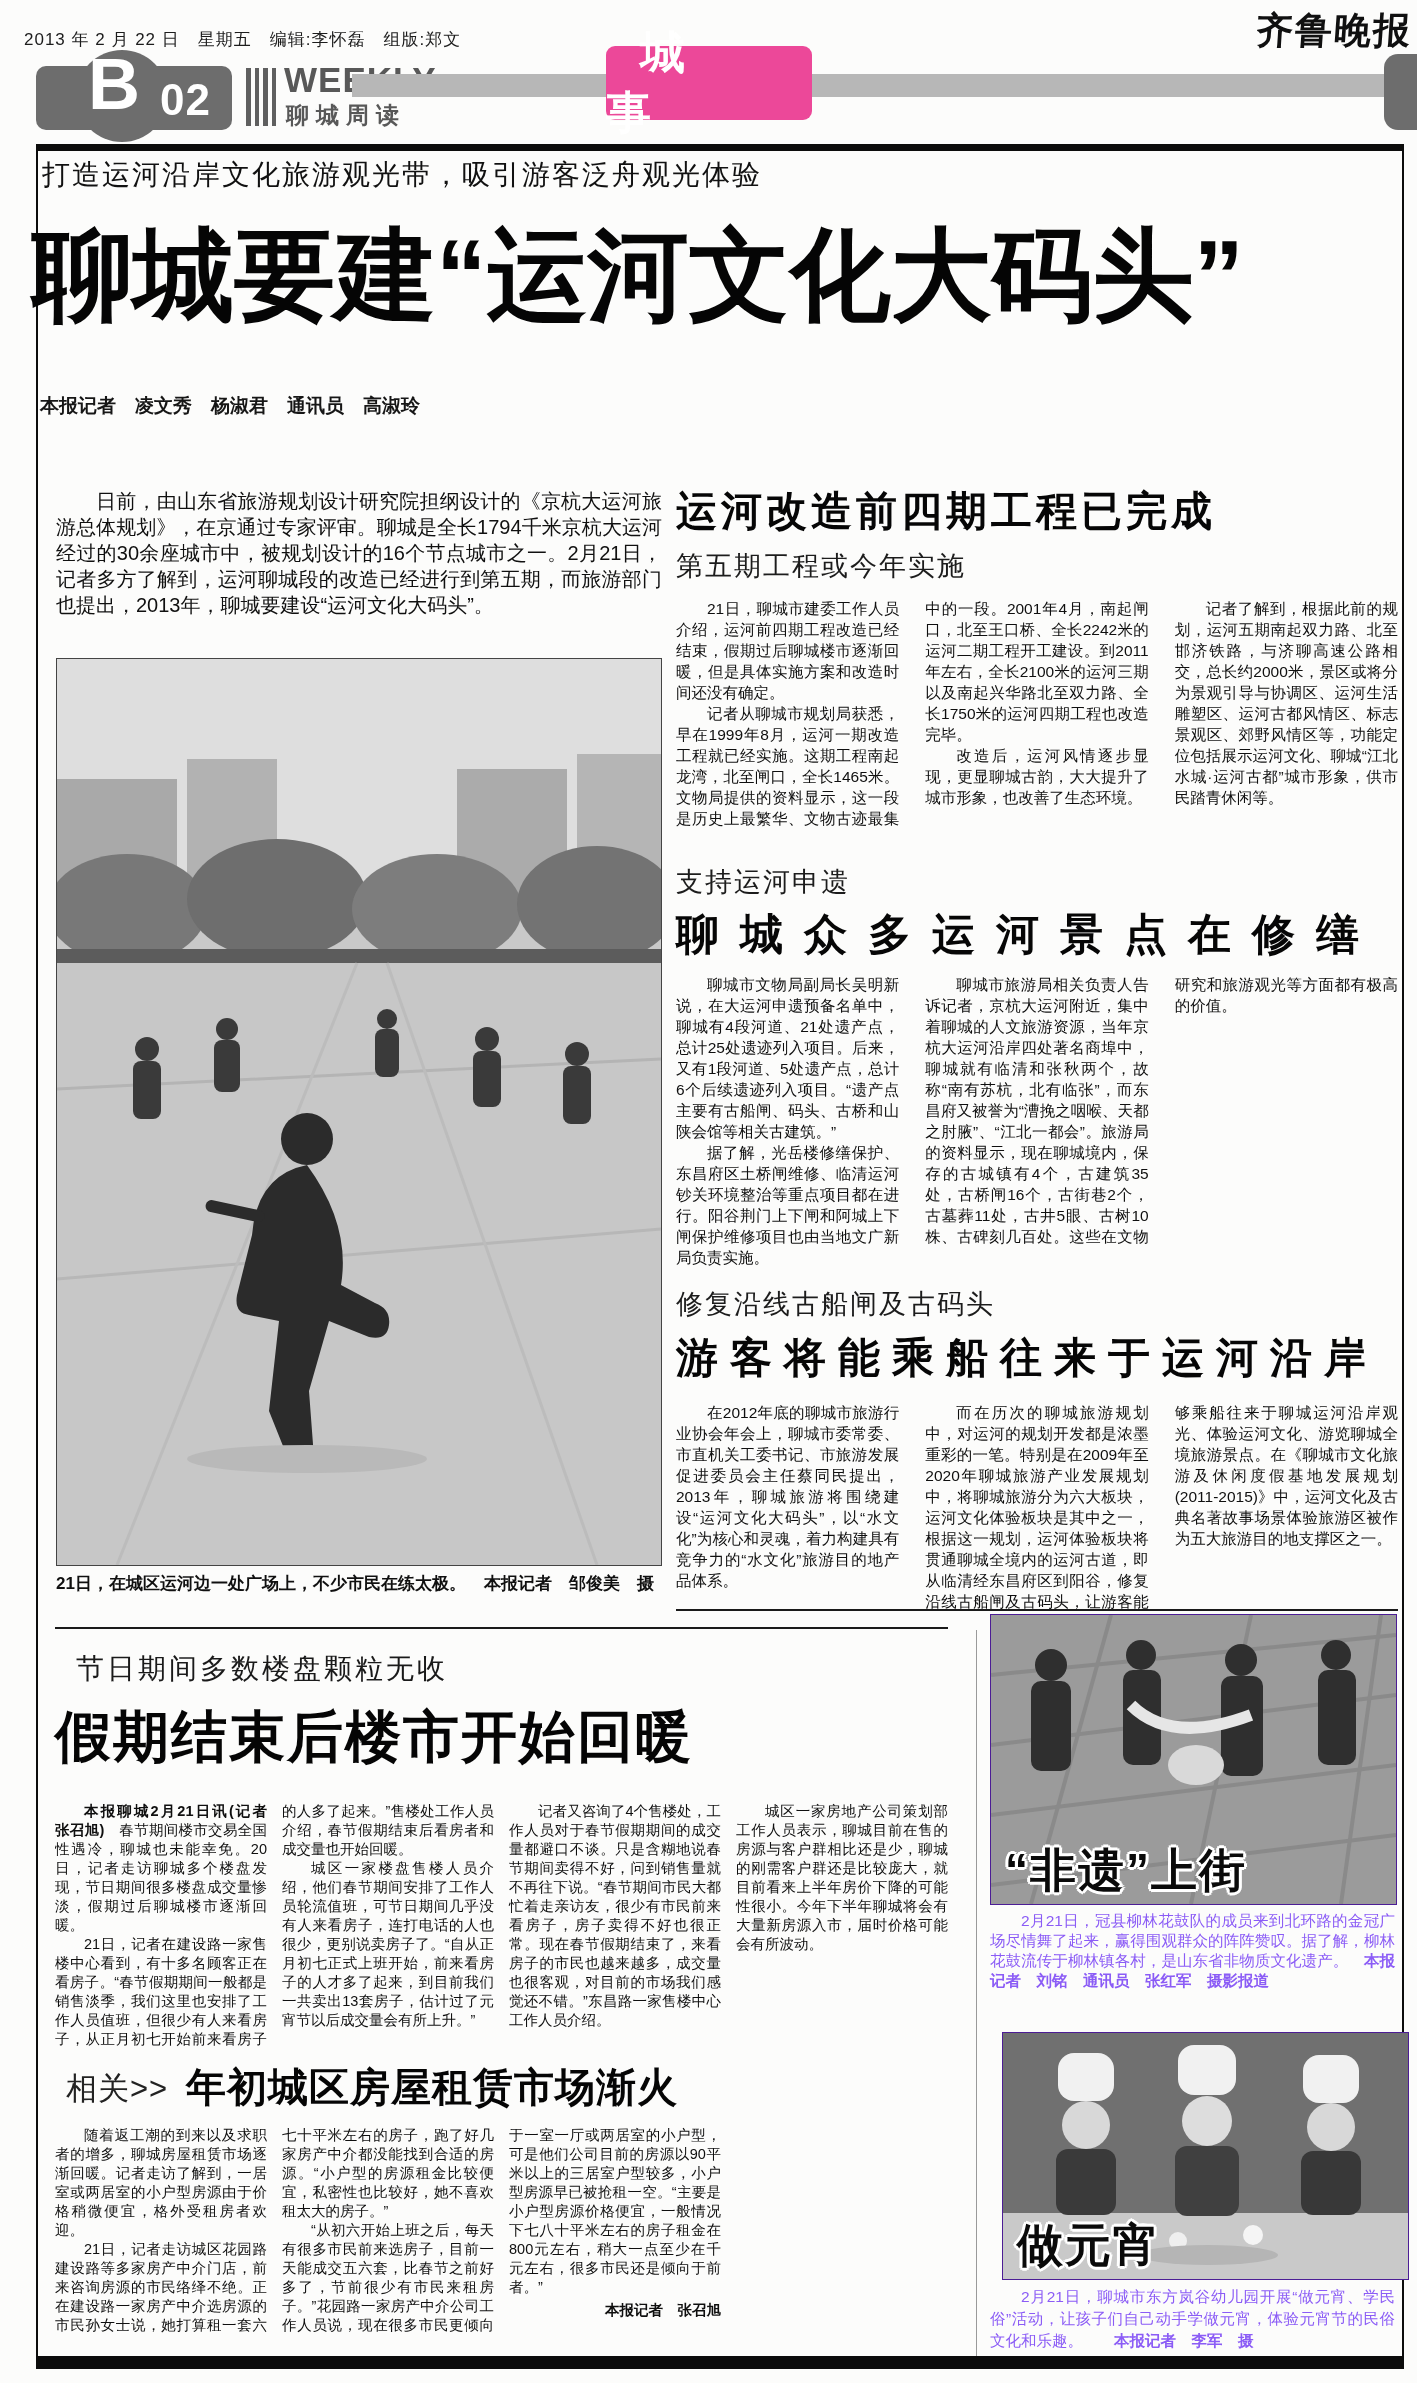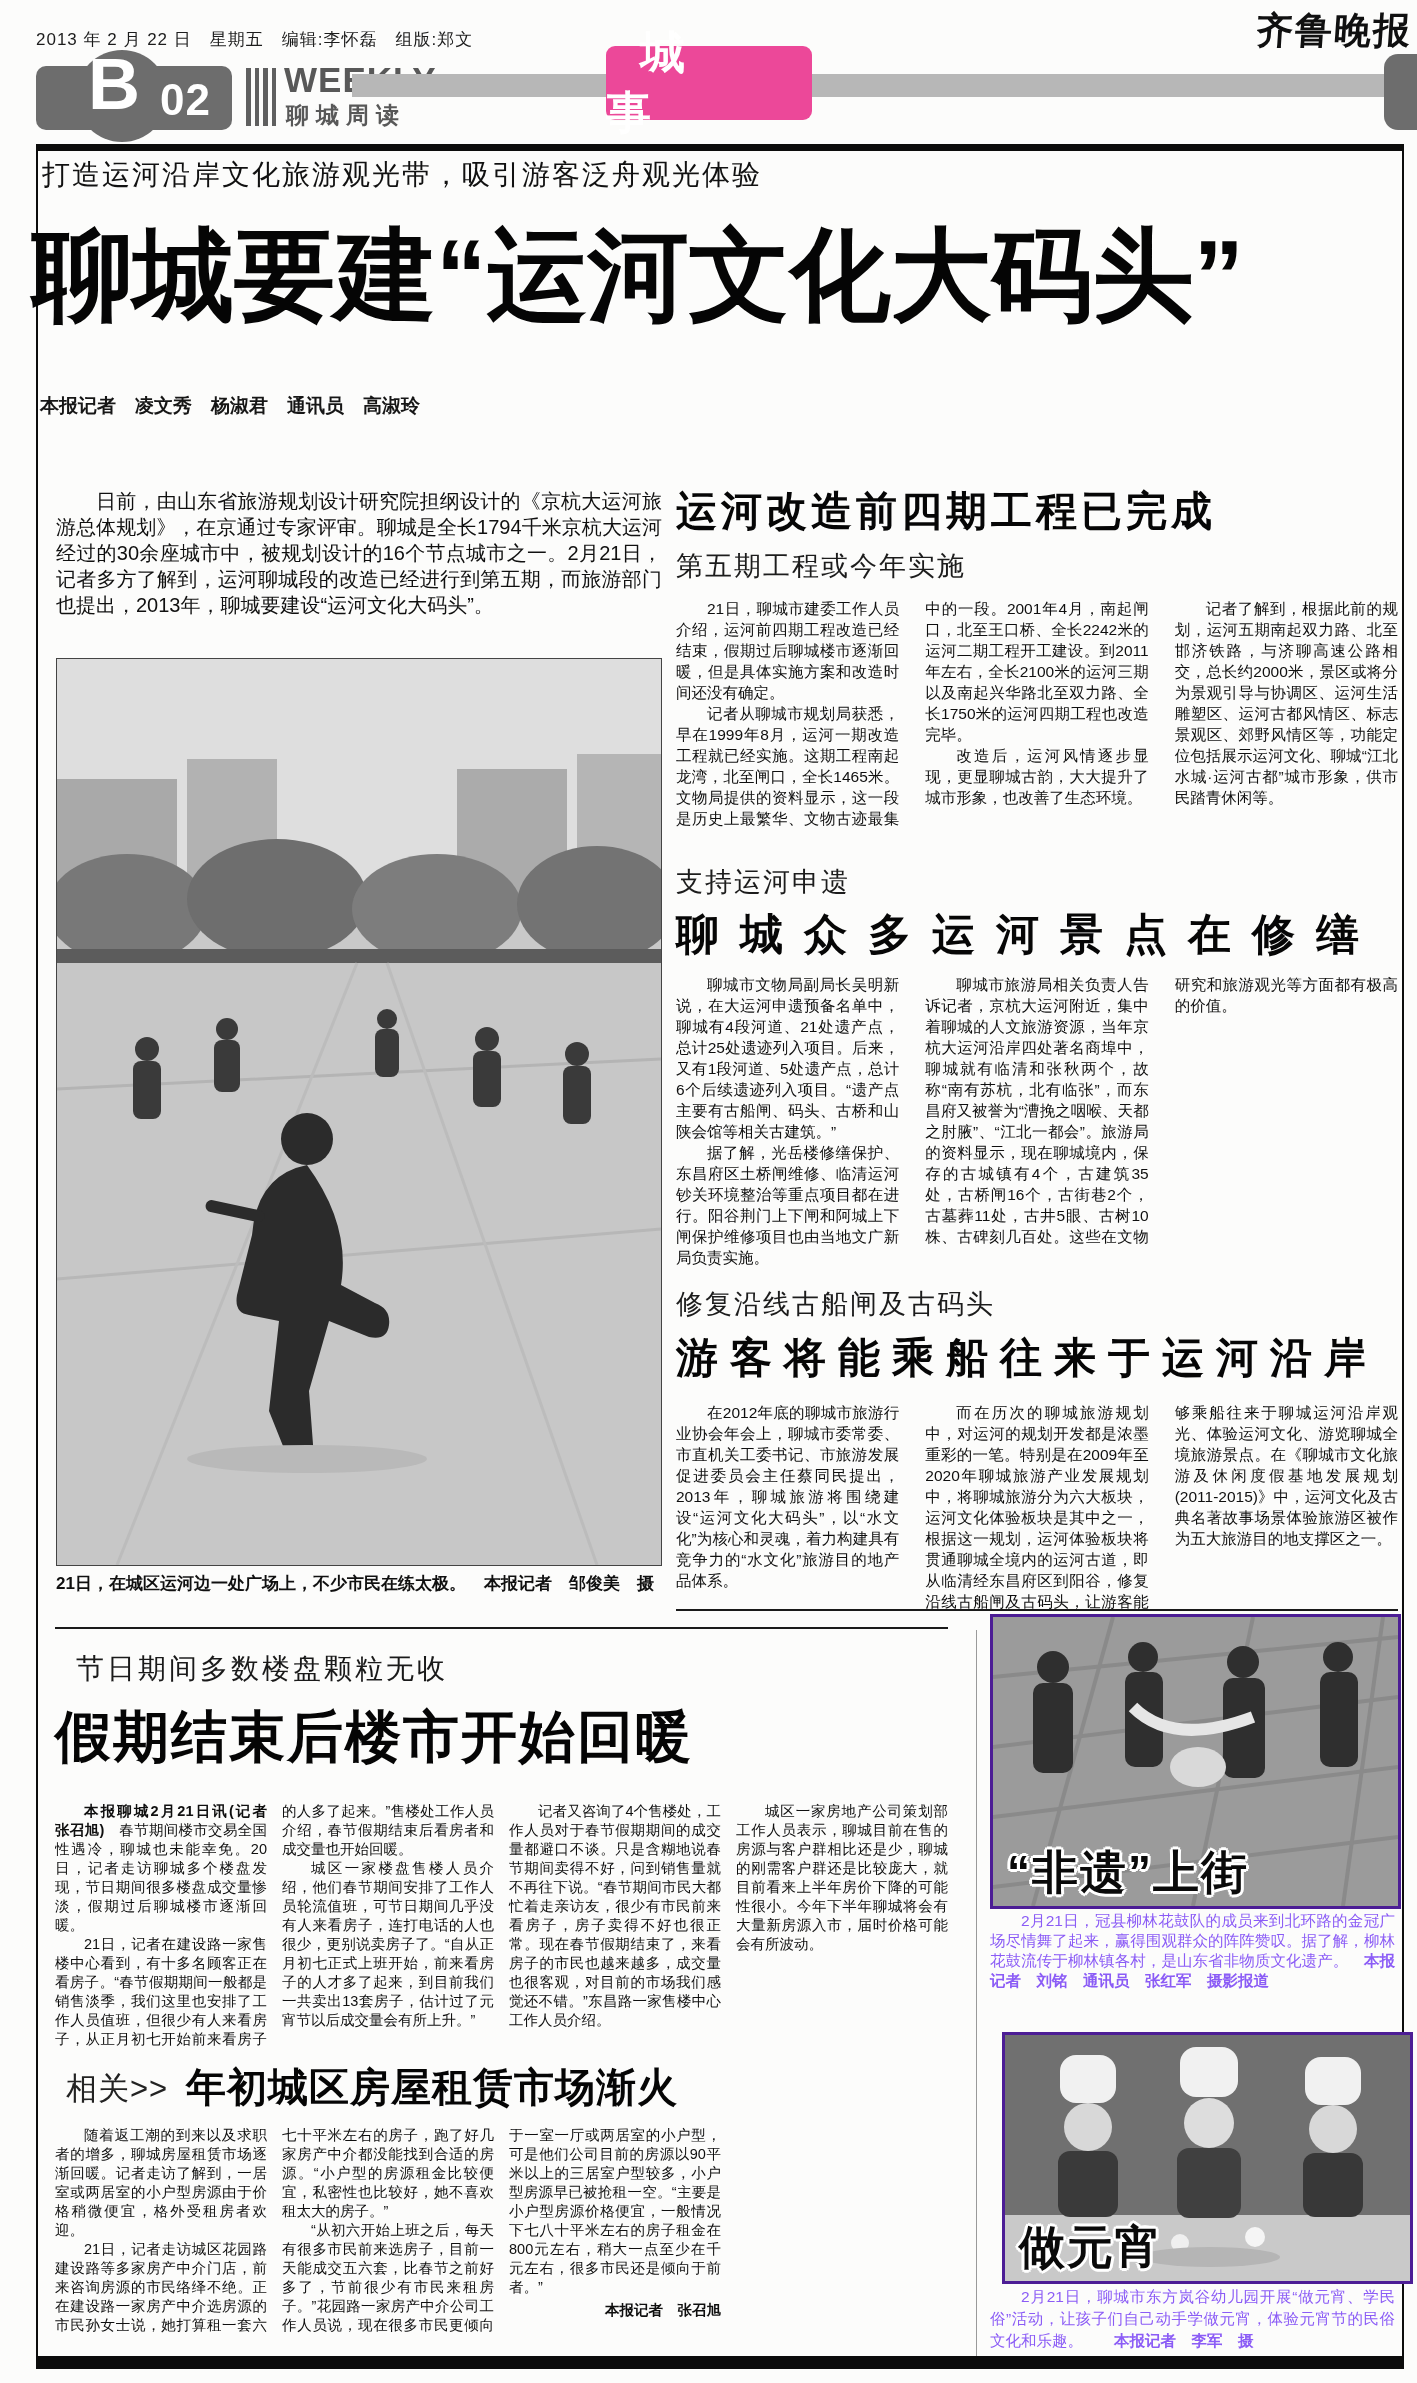--- a/index.html
+++ b/index.html
@@ -4,21 +4,21 @@
 <style>
   html,body{margin:0;padding:0;}
   body{
     width:1417px;height:2383px;position:relative;
     background:#fcfcfb;color:#141414;
     font-family:"Liberation Sans","DejaVu Sans",sans-serif;
     overflow:hidden;
   }
   .abs{position:absolute;}
   
-  .dateline{left:36px;top:28px;font-size:17px;letter-spacing:1px;color:#1c1c1c;}
+  .dateline{left:24px;top:28px;font-size:17px;letter-spacing:1px;color:#1c1c1c;}
   .paper-logo{left:1256px;top:6px;font-family:"DejaVu Serif","Liberation Serif",serif;
     font-weight:bold;font-size:37px;letter-spacing:2px;transform:skewX(-4deg);color:#101010;}
   .b-block{left:36px;top:66px;width:196px;height:64px;background:#6d6d6d;border-radius:10px;}
   .b-bump{left:76px;top:50px;width:92px;height:92px;background:#6d6d6d;border-radius:50%;}
   .b-letter{left:88px;top:48px;font-size:72px;font-weight:900;color:#fff;line-height:1;}
   .b-num{left:160px;top:78px;font-size:44px;font-weight:900;color:#fff;line-height:1;letter-spacing:1px;}
   .stripes{left:246px;top:68px;width:30px;height:58px;display:flex;gap:4px;}
   .stripes i{display:block;width:5px;height:100%;background:#5f5f5f;}
   .weekly-en{left:284px;top:60px;font-size:35px;font-weight:900;color:#585858;letter-spacing:1px;}
   .weekly-cn{left:286px;top:100px;font-size:23px;font-weight:bold;color:#585858;letter-spacing:7px;}
@@ -68,21 +68,21 @@
   .h-body{left:55px;top:1802px;width:893px;height:250px;column-count:4;column-gap:15px;
     font-size:14.5px;line-height:19px;}
   .h-body b{font-weight:bold;}
   
   .r-label{left:66px;top:2068px;font-size:31px;letter-spacing:1px;color:#222;}
   .r-title{left:186px;top:2060px;font-size:40px;font-weight:900;letter-spacing:1px;color:#050505;white-space:nowrap;}
   .r-body{left:55px;top:2126px;width:893px;height:226px;column-count:4;column-gap:15px;
     font-size:14.5px;line-height:19px;}
   .credit-right{text-align:right;text-indent:0 !important;font-weight:bold;margin-top:4px !important;}
   
-  .news-photo{border:3px solid #4c1d95;overflow:hidden;background:#fca5a5;}
+  .news-photo{border:1px solid #4c1d95;overflow:hidden;background:#fca5a5;}
   .photo1{left:990px;top:1614px;width:405px;height:289px;}
   .photo2{left:990px;top:2032px;width:405px;height:246px;margin-left:12px;}
   .overlay-title{position:absolute;left:14px;bottom:2px;font-size:46px;font-weight:900;
     color:#0a0a0a;letter-spacing:2px;white-space:nowrap;
     text-shadow:-2px -2px 0 #fff,2px -2px 0 #fff,-2px 2px 0 #fff,2px 2px 0 #fff,0 3px 0 #fff,3px 0 0 #fff,-3px 0 0 #fff,0 -3px 0 #fff;}
   .photo-cap{width:405px;font-size:15.5px;line-height:20px;text-align:justify;color:#8b5cf6;}
   .photo-cap p{margin:0;text-indent:2em;}
   .photo-cap .cred{font-weight:bold;}
   .cap1{left:990px;top:1911px;}
   .cap2{left:990px;top:2286px;line-height:22px;}

